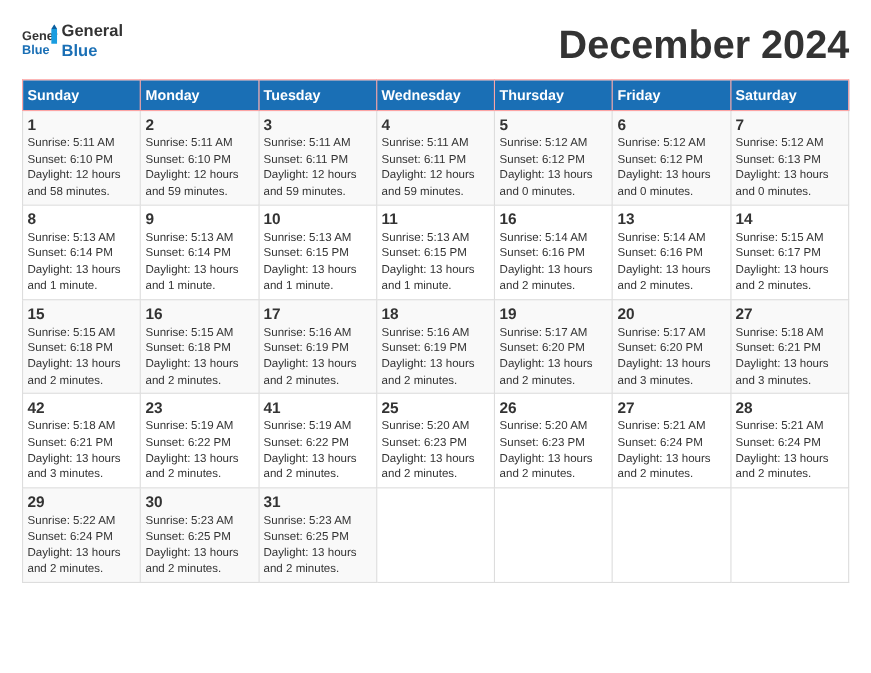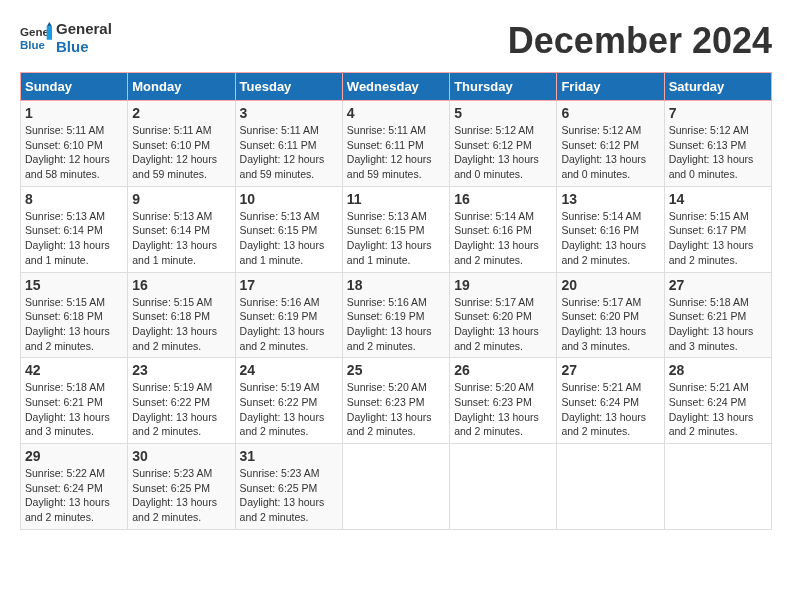--- a/index.html
+++ b/index.html
@@ -278,21 +278,21 @@
 and 3 minutes.</div>
         </td>
         <td>
           <span class="day-num">23</span>
           <div class="day-info" style="white-space: pre-line;">Sunrise: 5:19 AM
 Sunset: 6:22 PM
 Daylight: 13 hours
 and 2 minutes.</div>
         </td>
         <td>
-          <span class="day-num">24</span>
+          <span class="day-num">41</span>
           <div class="day-info" style="white-space: pre-line;">Sunrise: 5:19 AM
 Sunset: 6:22 PM
 Daylight: 13 hours
 and 2 minutes.</div>
         </td>
         <td>
           <span class="day-num">25</span>
           <div class="day-info" style="white-space: pre-line;">Sunrise: 5:20 AM
 Sunset: 6:23 PM
 Daylight: 13 hours

